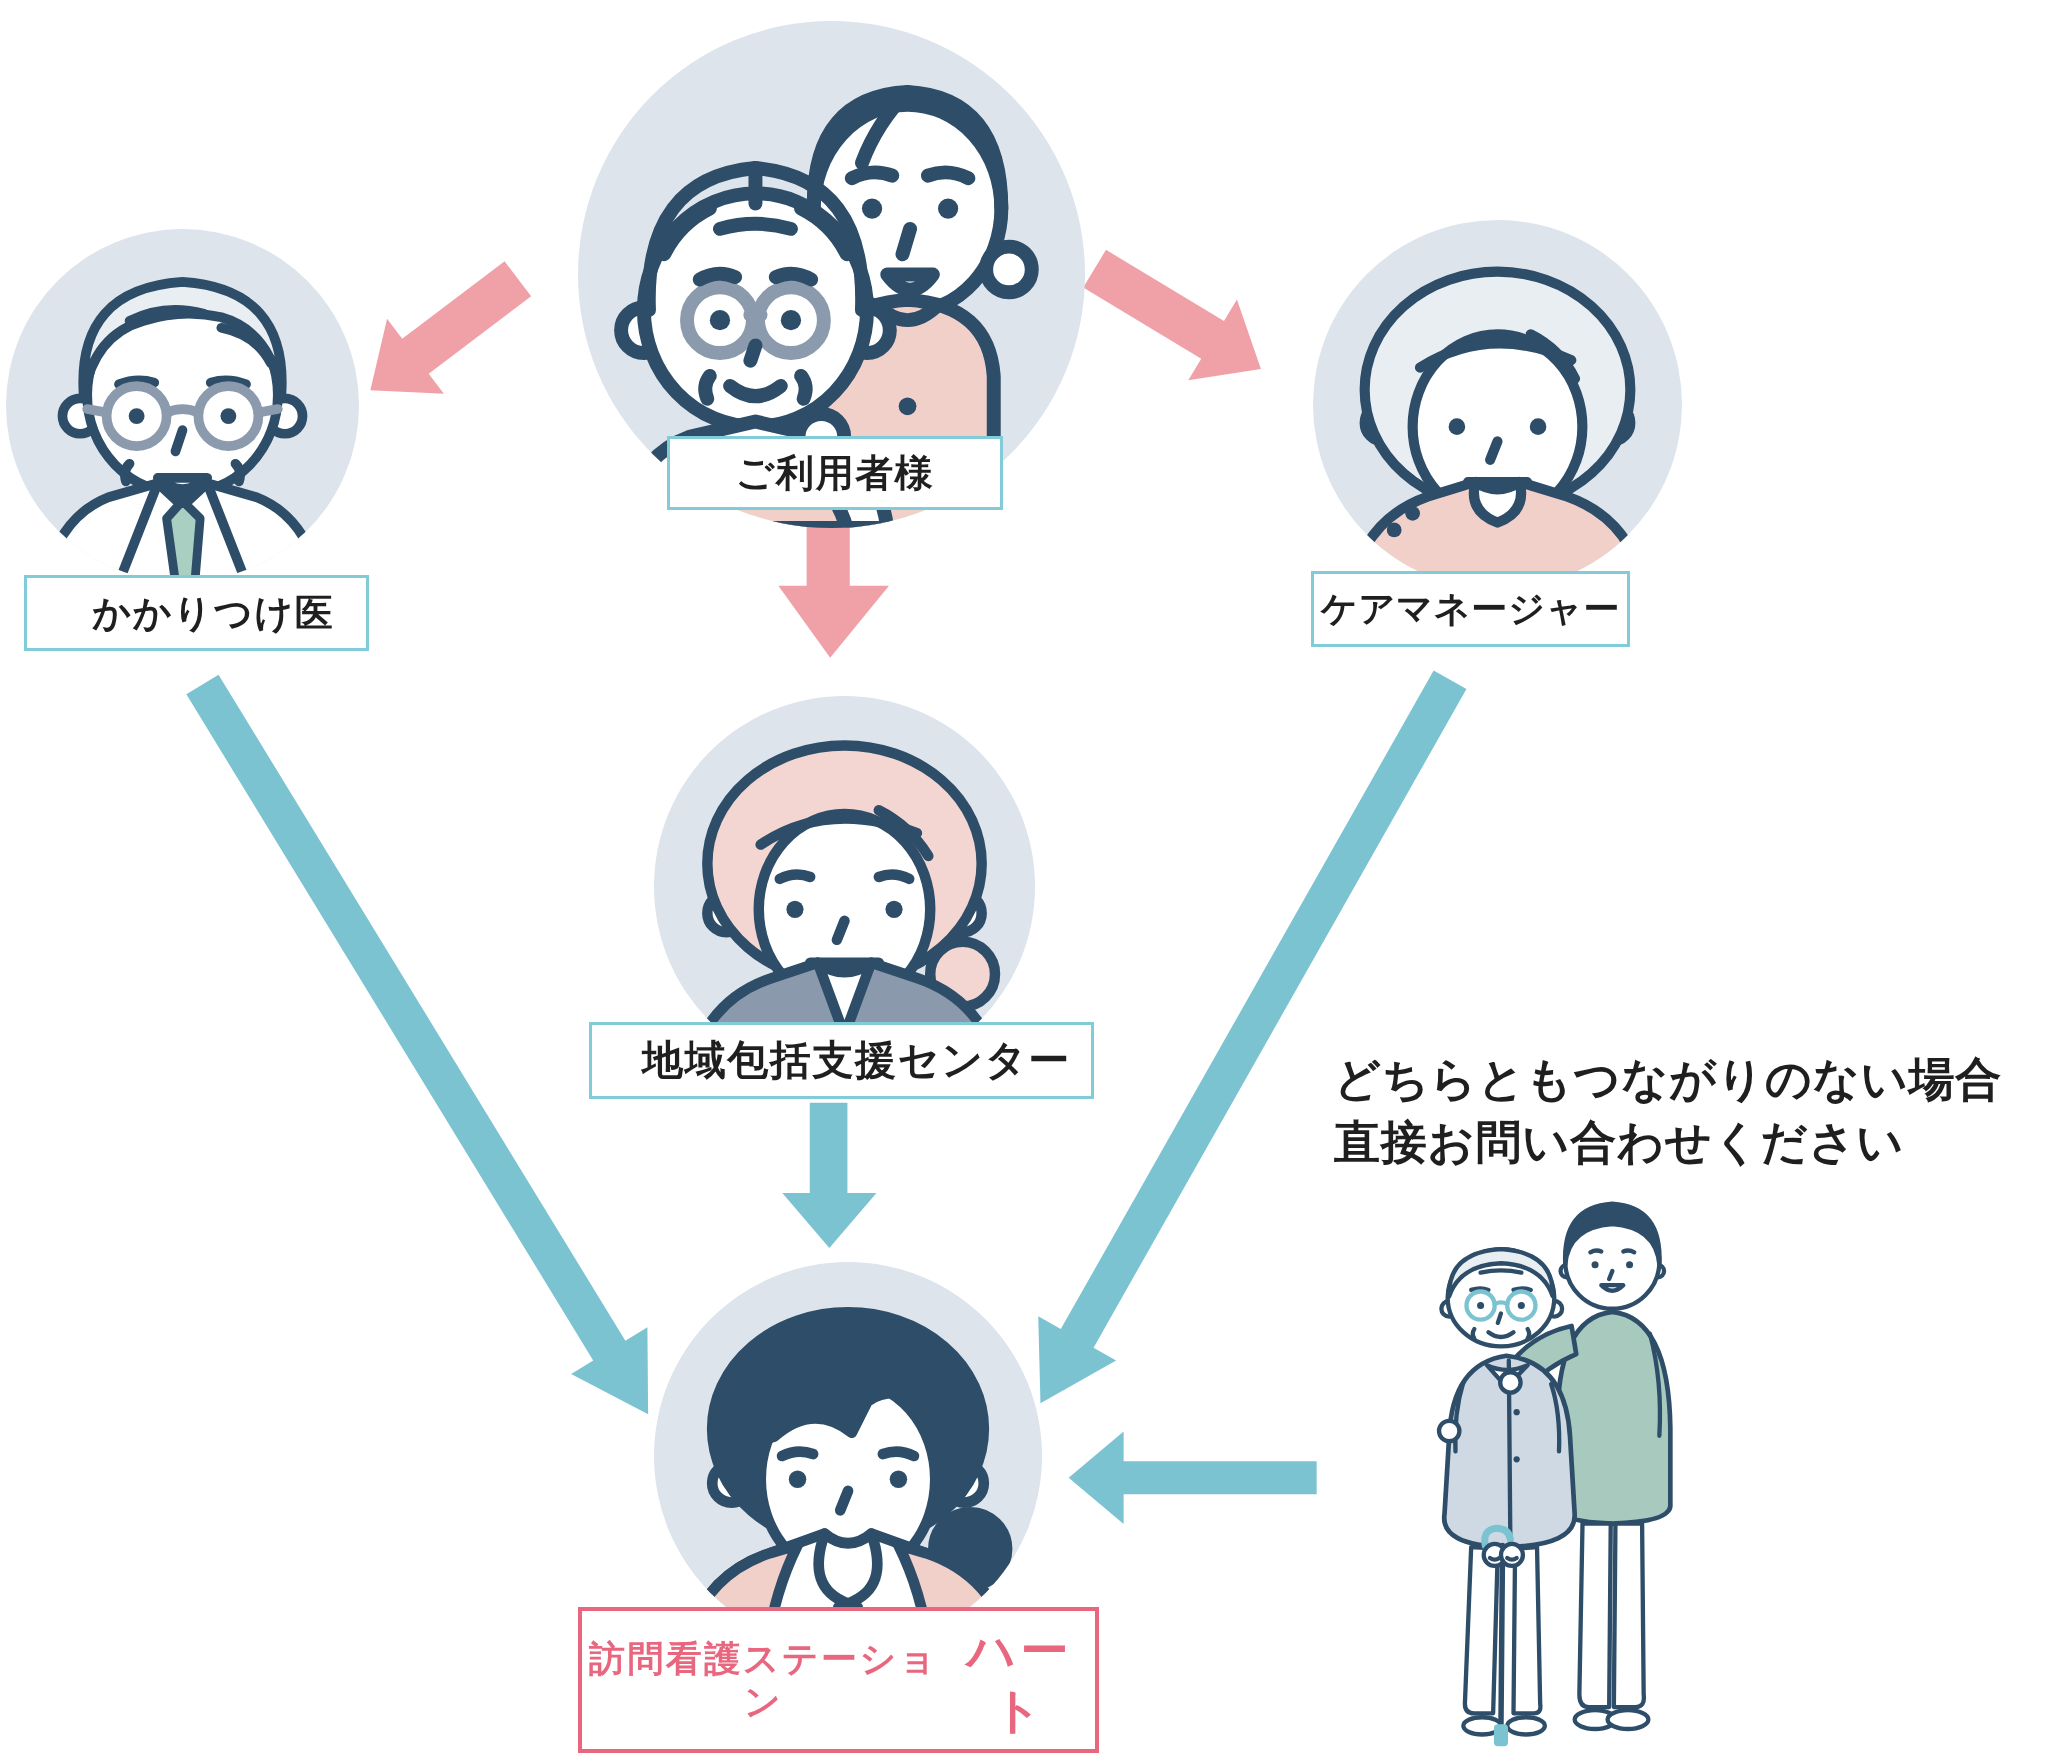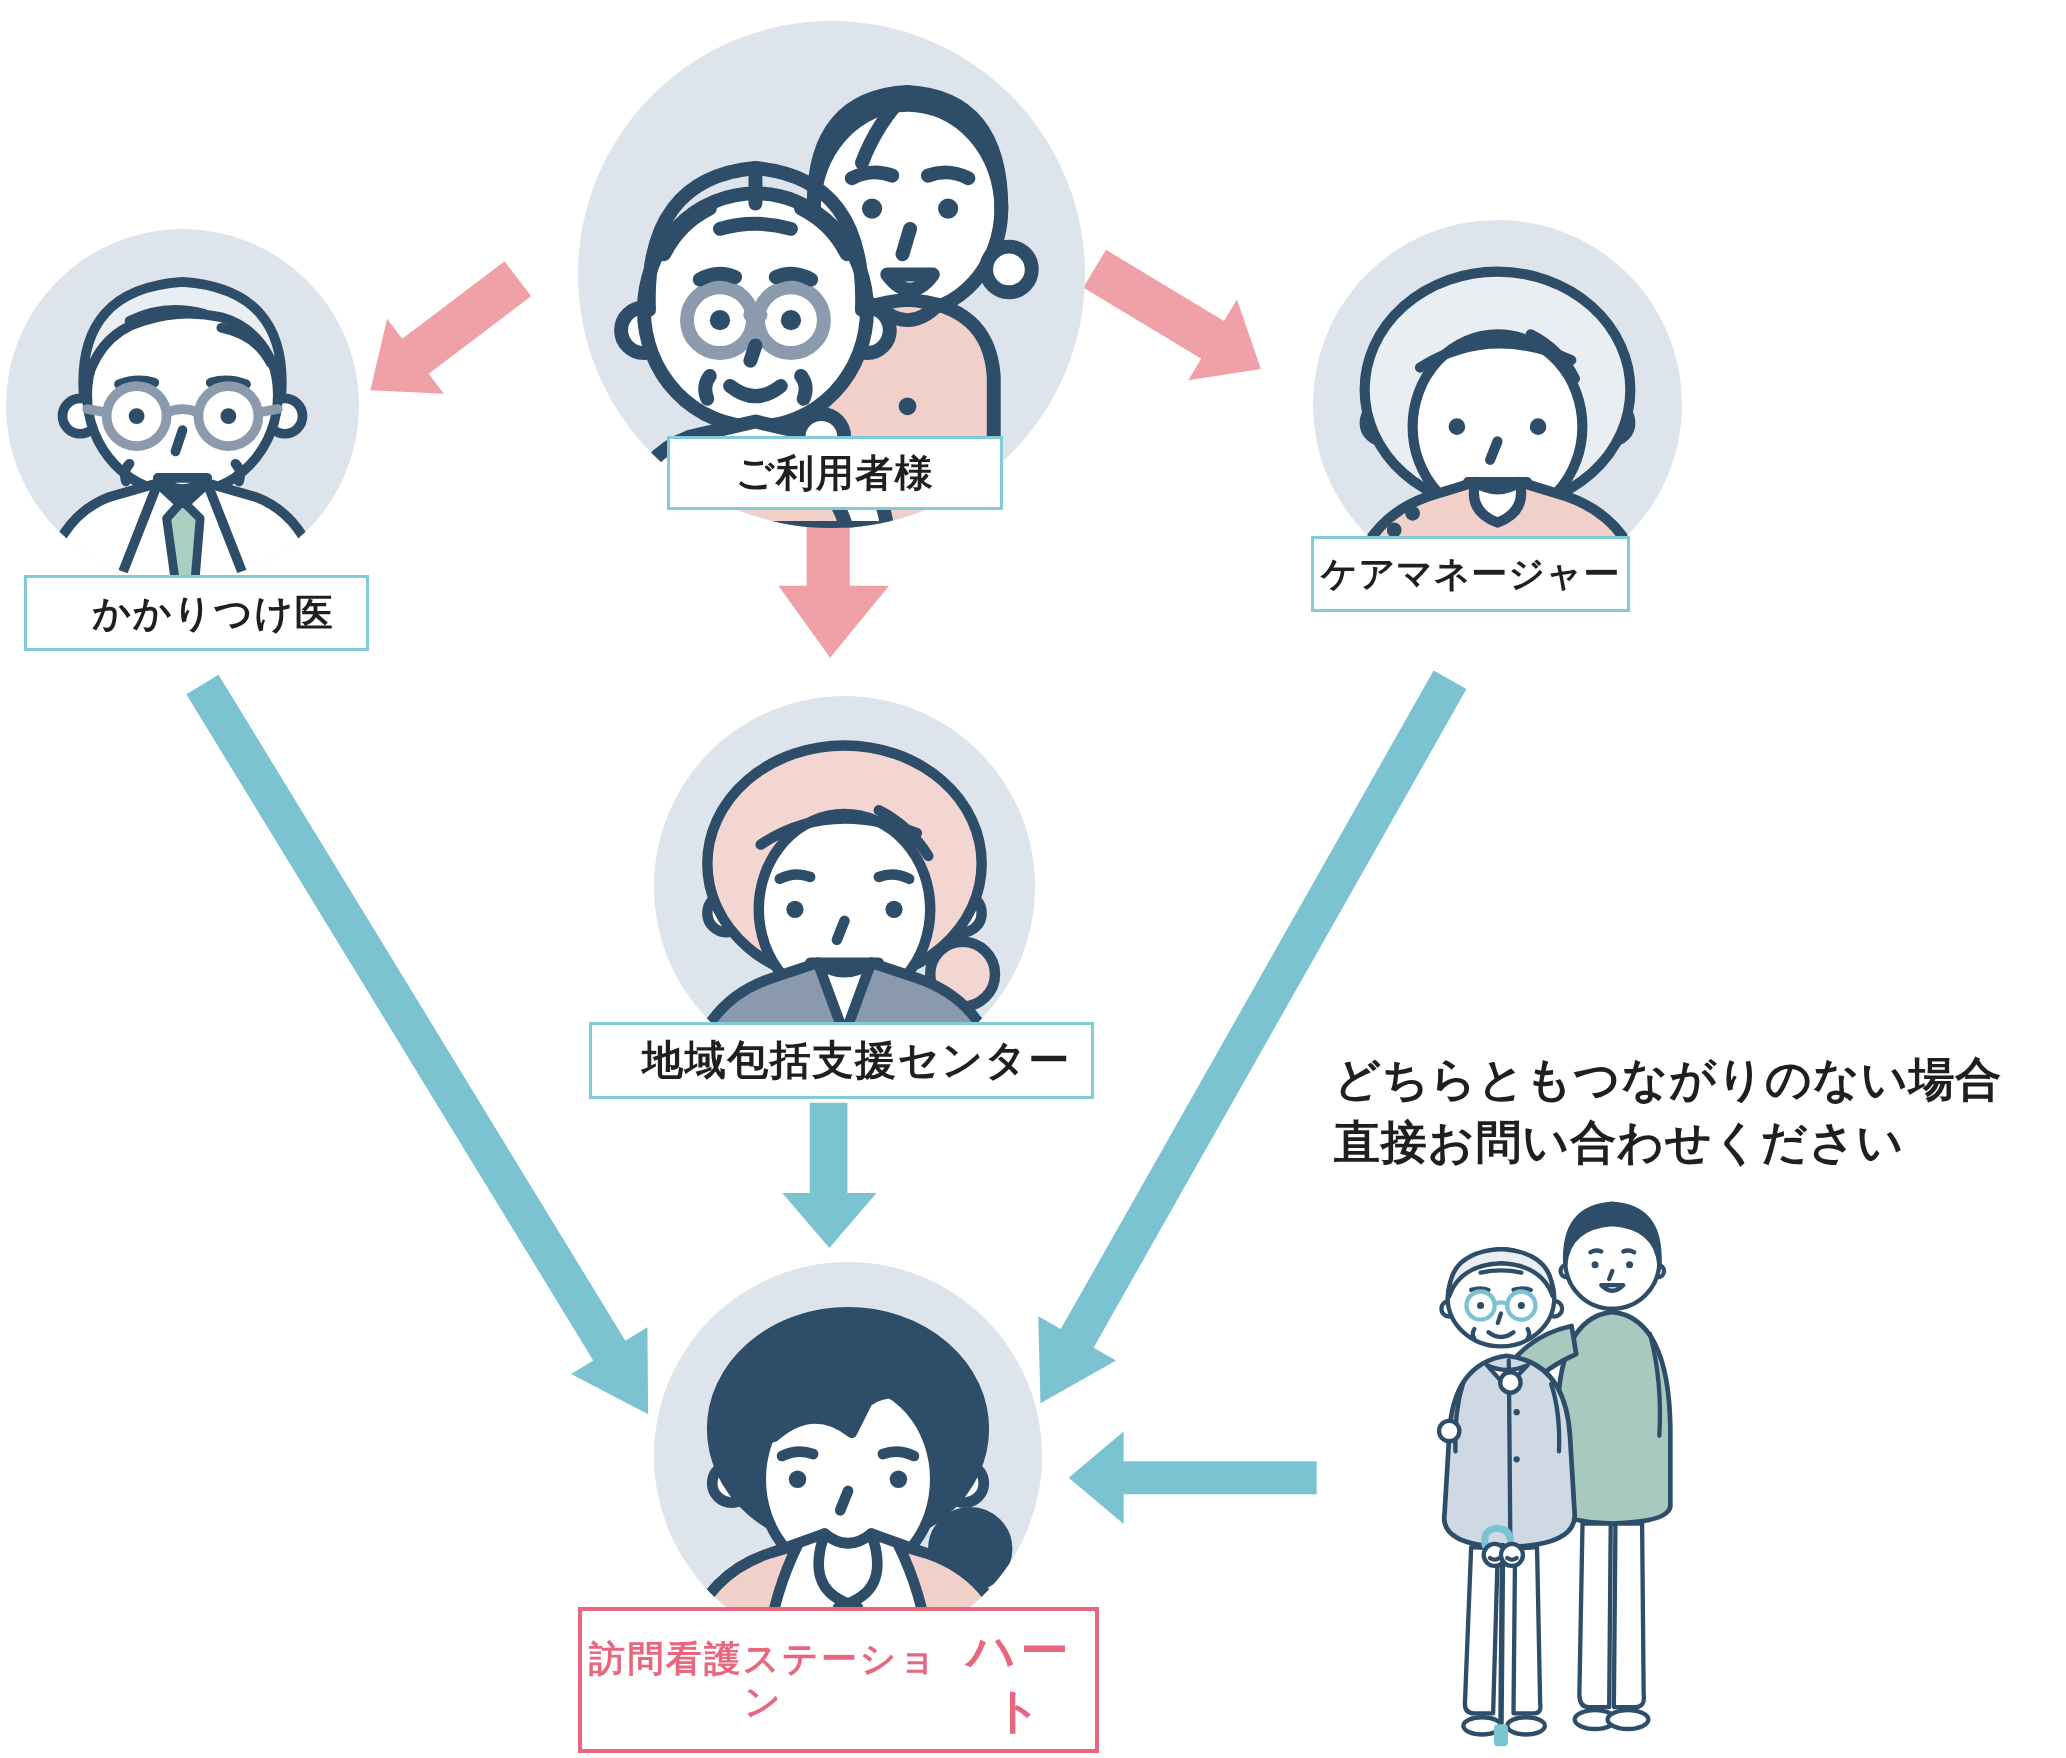--- a/index.html
+++ b/index.html
@@ -180,21 +180,21 @@
       <circle class="dot" cx="78" cy="112" r="4.5"></circle>
       <circle class="dot" cx="122" cy="112" r="4.5"></circle>
       <path class="ln" d="M 100 120 L 96 130"></path>
       <path class="fw" d="M 84 142 Q 100 160 116 142 Z"></path>
       <path class="fp" d="M 20 200 Q 28 162 62 150 L 88 142 L 100 158 L 112 142 L 138 150 Q 172 162 180 200 Z"></path>
       <path class="fw" d="M 88 142 Q 84 158 100 164 Q 116 158 112 142 Q 100 150 88 142 Z"></path>
       <circle class="dot" cx="44" cy="168" r="4"></circle>
       <circle class="dot" cx="54" cy="159" r="4"></circle>
     </svg>
   </div>
-  <div class="node-label f46" style="left:1311px;top:536px;width:319px;height:76px;">
+  <div class="node-label f46" style="left:1311px;top:571px;width:319px;height:76px;">
     <span>ケアマネージャー</span>
   </div>
 
   <div class="avatar-circle" style="left:654px;top:696px;width:381px;height:381px;">
     <svg viewBox="0 0 200 200">
       <circle class="fw" cx="38" cy="114" r="10"></circle>
       <circle class="fw" cx="162" cy="114" r="10"></circle>
       <ellipse class="fhairpink" cx="100" cy="88" rx="72" ry="62"></ellipse>
       <circle class="fhairpink" cx="162" cy="146" r="17"></circle>
       <ellipse class="fw" cx="100" cy="112" rx="45" ry="50"></ellipse>

